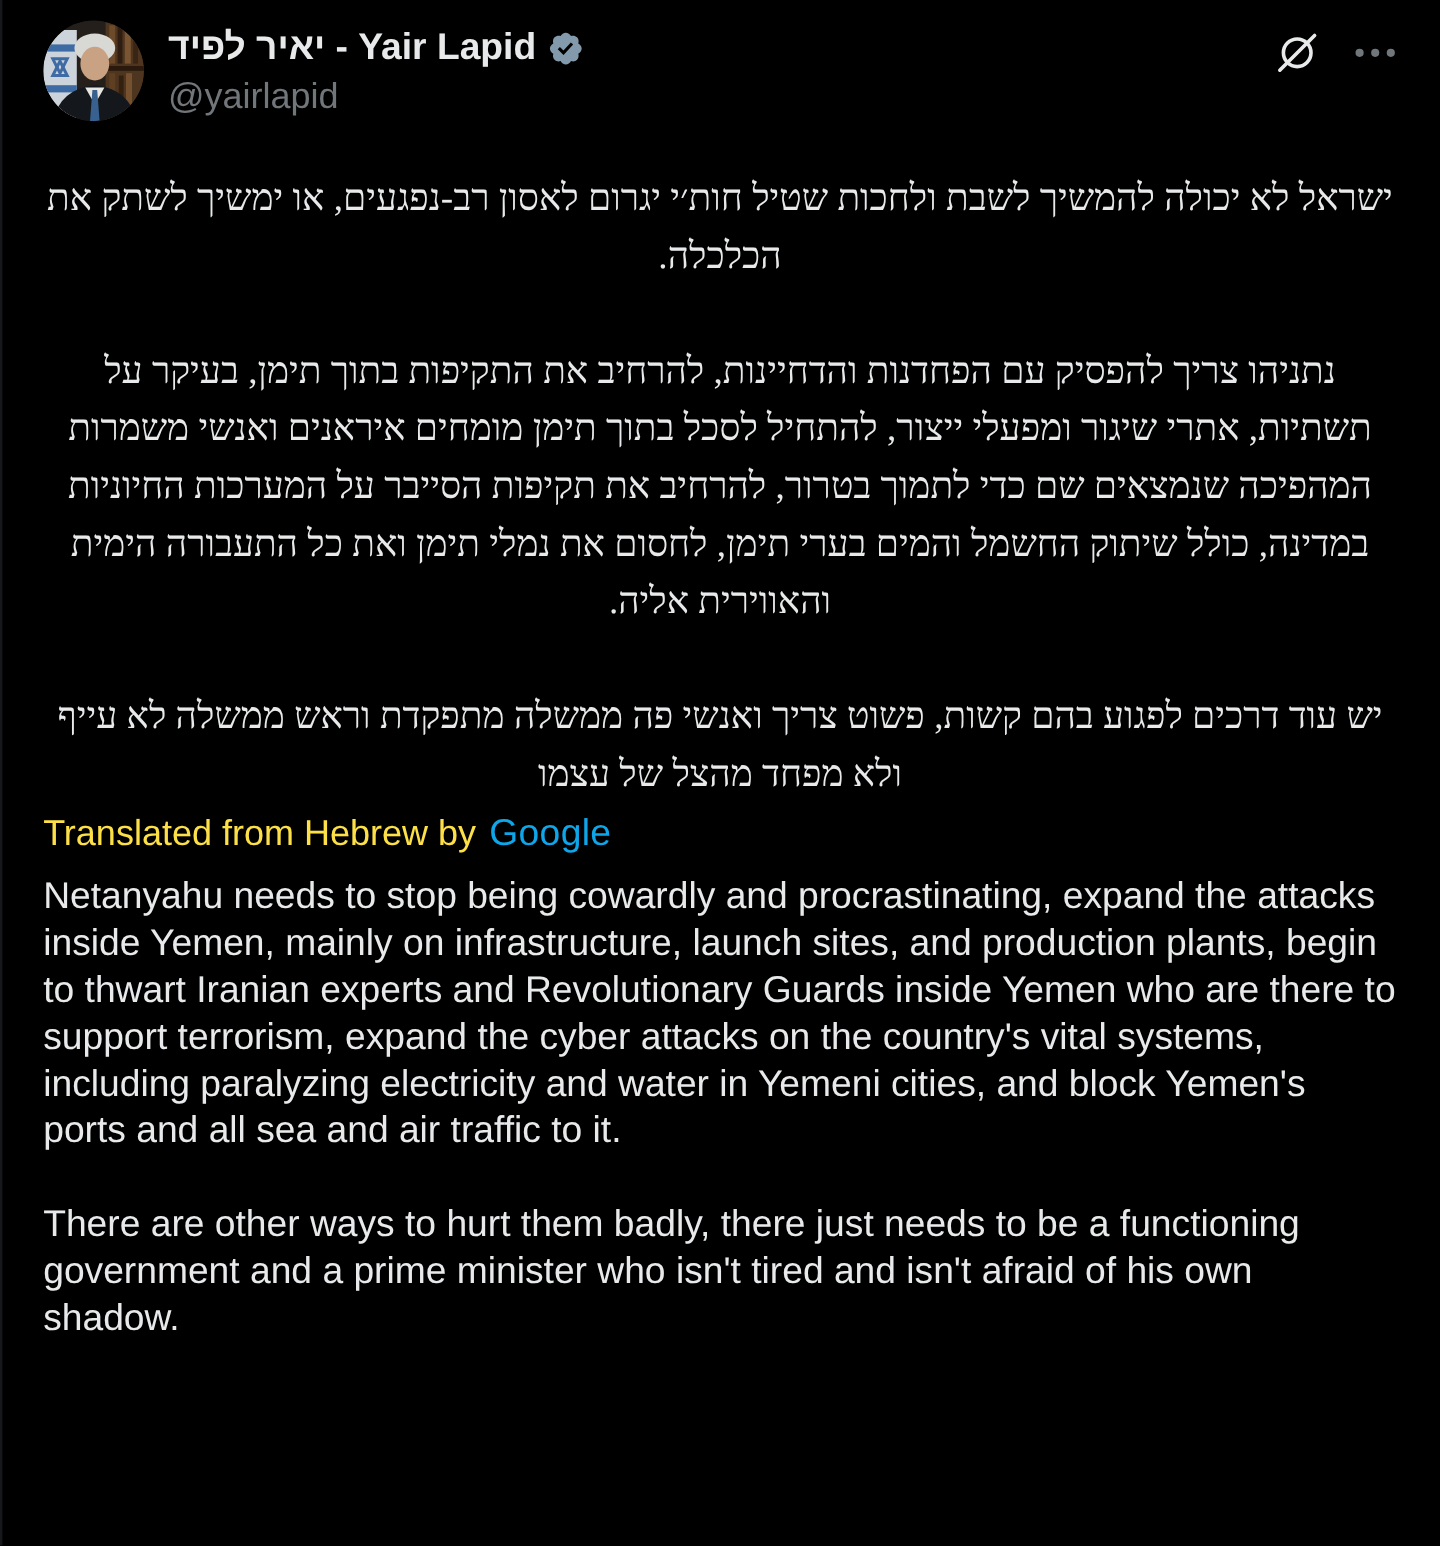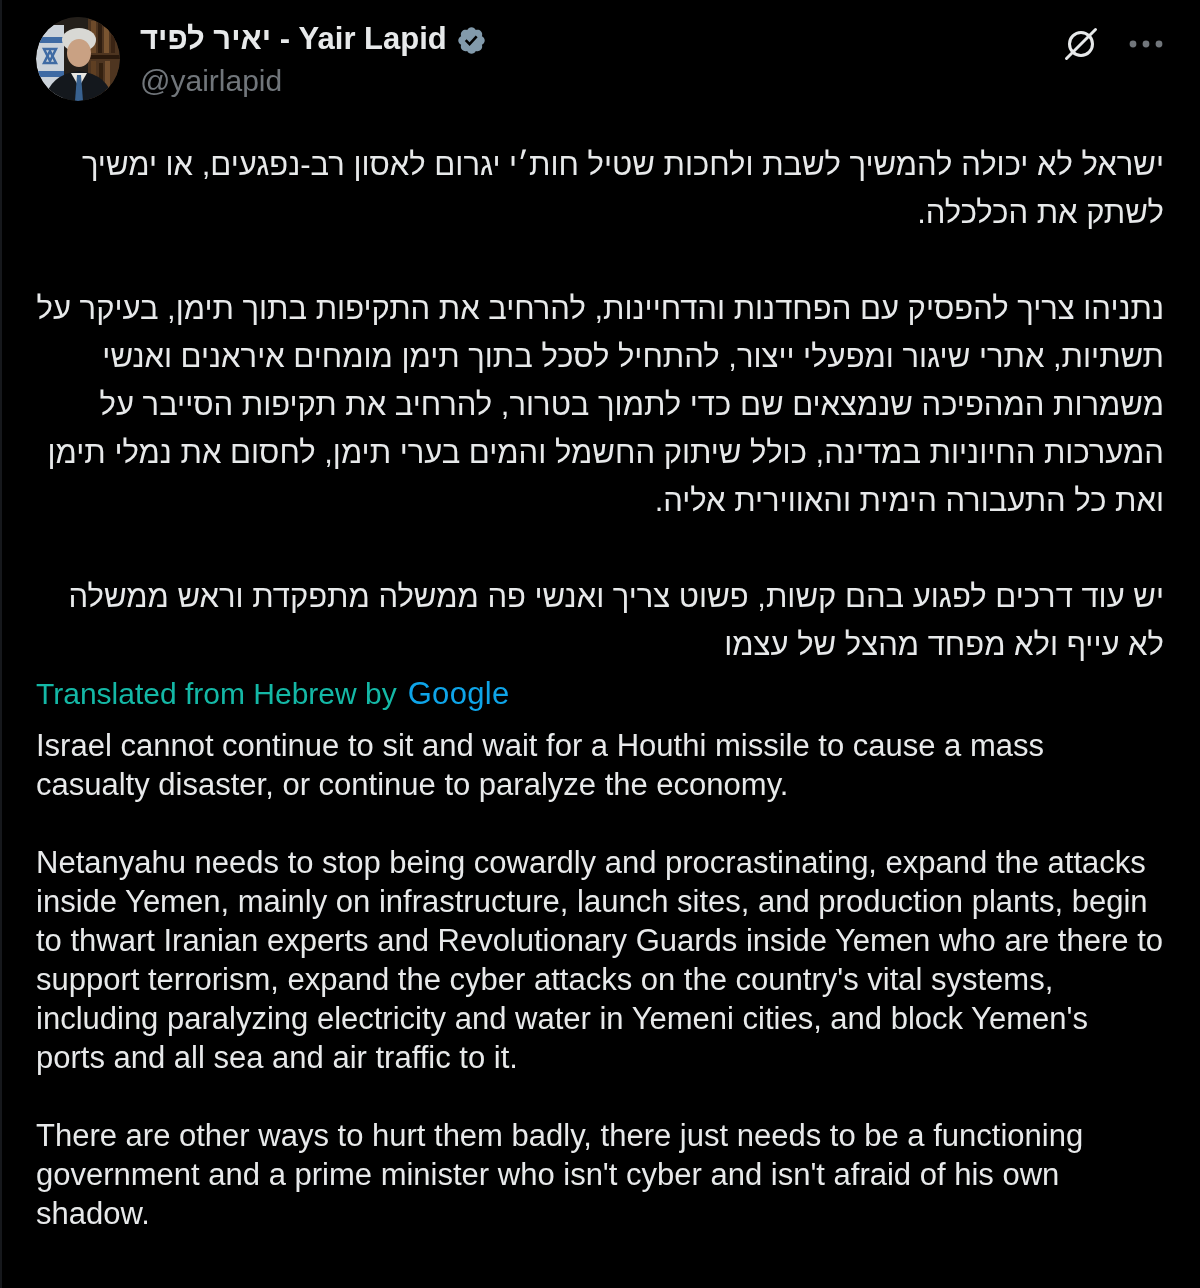--- a/index.html
+++ b/index.html
@@ -70,39 +70,39 @@
     padding: 0;
     margin: 0;
     cursor: pointer;
     display: inline-flex;
     align-items: center;
   }
   
   .tweet-body { margin-top: 40px; }
   .hebrew-text {
     direction: rtl;
-    text-align: right;
+    text-align: center;
     font-size: 31px;
     line-height: 48px;
     color: #e7e9ea;
-    font-family: Liberation Sans, sans-serif;
+    font-family: Liberation Serif, serif;
     margin-top: 40px;
   }
   .hebrew-text p { margin: 0 0 48px 0; }
   .hebrew-text p:last-child { margin-bottom: 0; }
   .attribution {
     margin-top: 6px;
     display: flex;
     align-items: baseline;
     gap: 11px;
     font-size: 30px;
     line-height: 38px;
     cursor: pointer;
   }
-  .attr-link { color: #14b8a6; }
+  .attr-link { color: #fde047; }
   .google-logo {
     color: #0ea5e9;
     font-weight: 500;
     font-size: 31px;
     letter-spacing: 0.3px;
   }
   .english-text {
     margin-top: 13px;
     font-size: 31px;
     line-height: 39px;
@@ -190,20 +190,19 @@
       <p>נתניהו צריך להפסיק עם הפחדנות והדחיינות, להרחיב את התקיפות בתוך תימן, בעיקר על תשתיות, אתרי שיגור ומפעלי ייצור, להתחיל לסכל בתוך תימן מומחים איראנים ואנשי משמרות המהפיכה שנמצאים שם כדי לתמוך בטרור, להרחיב את תקיפות הסייבר על המערכות החיוניות במדינה, כולל שיתוק החשמל והמים בערי תימן, לחסום את נמלי תימן ואת כל התעבורה הימית והאווירית אליה.</p>
       <p>יש עוד דרכים לפגוע בהם קשות, פשוט צריך ואנשי פה ממשלה מתפקדת וראש ממשלה לא עייף ולא מפחד מהצל של עצמו</p>
     </div>
 
     <div class="attribution">
       <span class="attr-link">Translated from Hebrew by</span>
       <span class="google-logo">Google</span>
     </div>
 
     <div class="english-text" lang="en">
-      <p>Israel cannot continue to sit and wait for a Houthi missile to cause a mass casualty disaster, or continue to paralyze the economy.</p>
       <p>Netanyahu needs to stop being cowardly and procrastinating, expand the attacks inside Yemen, mainly on infrastructure, launch sites, and production plants, begin to thwart Iranian experts and Revolutionary Guards inside Yemen who are there to support terrorism, expand the cyber attacks on the country's vital systems, including paralyzing electricity and water in Yemeni cities, and block Yemen's ports and all sea and air traffic to it.</p>
-      <p>There are other ways to hurt them badly, there just needs to be a functioning government and a prime minister who isn't cyber and isn't afraid of his own shadow.</p>
+      <p>There are other ways to hurt them badly, there just needs to be a functioning government and a prime minister who isn't tired and isn't afraid of his own shadow.</p>
     </div>
 
   </article>
 
 </div>
 
 </body></html>

